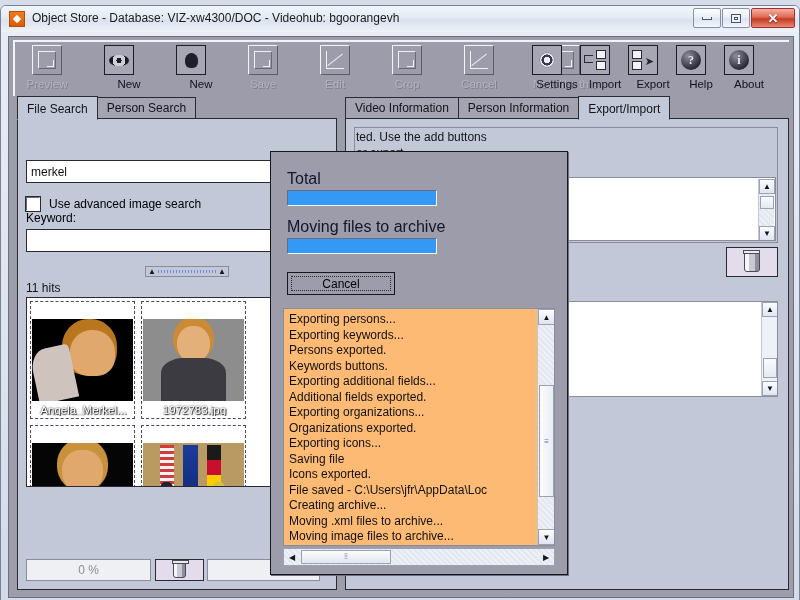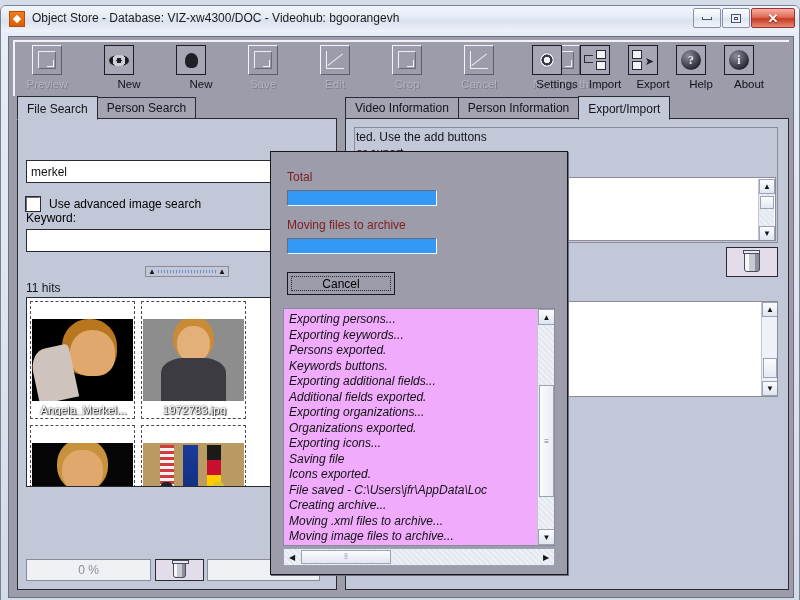--- a/index.html
+++ b/index.html
@@ -309,39 +309,39 @@
     background: linear-gradient(to bottom, #fcfcfe, #e3e8f2); border: 1px solid #9aa2b4;
   }
 
   
   .dialog {
     position: absolute; left: 261px; top: 114px; width: 298px; height: 424px;
     background: #9c9cab; border: 1px solid #16161c;
     box-shadow: 1px 1px 0 #6e6e80;
     z-index: 50;
   }
-  .dlg-lbl { position: absolute; font-size: 12px; color: #7f1d1d; }
+  .dlg-lbl { position: absolute; font-size: 16px; color: #0f172a; }
   .pbar {
     position: absolute; height: 16px;
     background: #bfbfcb; border: 1px solid #f4f4f8;
     border-top-color: #6a6a7c; border-left-color: #6a6a7c;
   }
   .pbar .fill { height: 100%; background: #3399f5; }
   .dlg-cancel {
     position: absolute; left: 16px; top: 120px; width: 108px; height: 23px;
     background: #9c9cab; border: 1px solid #16161c;
     display: flex; align-items: center; justify-content: center; font-size: 12px;
   }
   .dlg-cancel .inner {
     width: 100px; height: 15px; border: 1px dotted #2a2a33;
     display: flex; align-items: center; justify-content: center;
   }
   .loglist {
     position: absolute; left: 12px; top: 156px; width: 272px; height: 238px;
-    background: #f0abfc; border: 1px solid #8b8b9b; overflow: hidden; font-style: italic;
+    background: #fdba74; border: 1px solid #8b8b9b; overflow: hidden;
   }
   .loglist .lines { position: absolute; left: 5px; top: 3px; }
   .logline { font-size: 12px; line-height: 15.5px; white-space: nowrap; color: #111; }
   .log-vscroll {
     position: absolute; right: 0; top: 0; width: 17px; height: 236px;
     background: repeating-linear-gradient(45deg, #edf0f6 0 2px, #e3e7f0 2px 4px);
     border-left: 1px solid #c2c6d2;
   }
   .log-vscroll .ar {
     position: absolute; left: 0; width: 17px; height: 16px;

